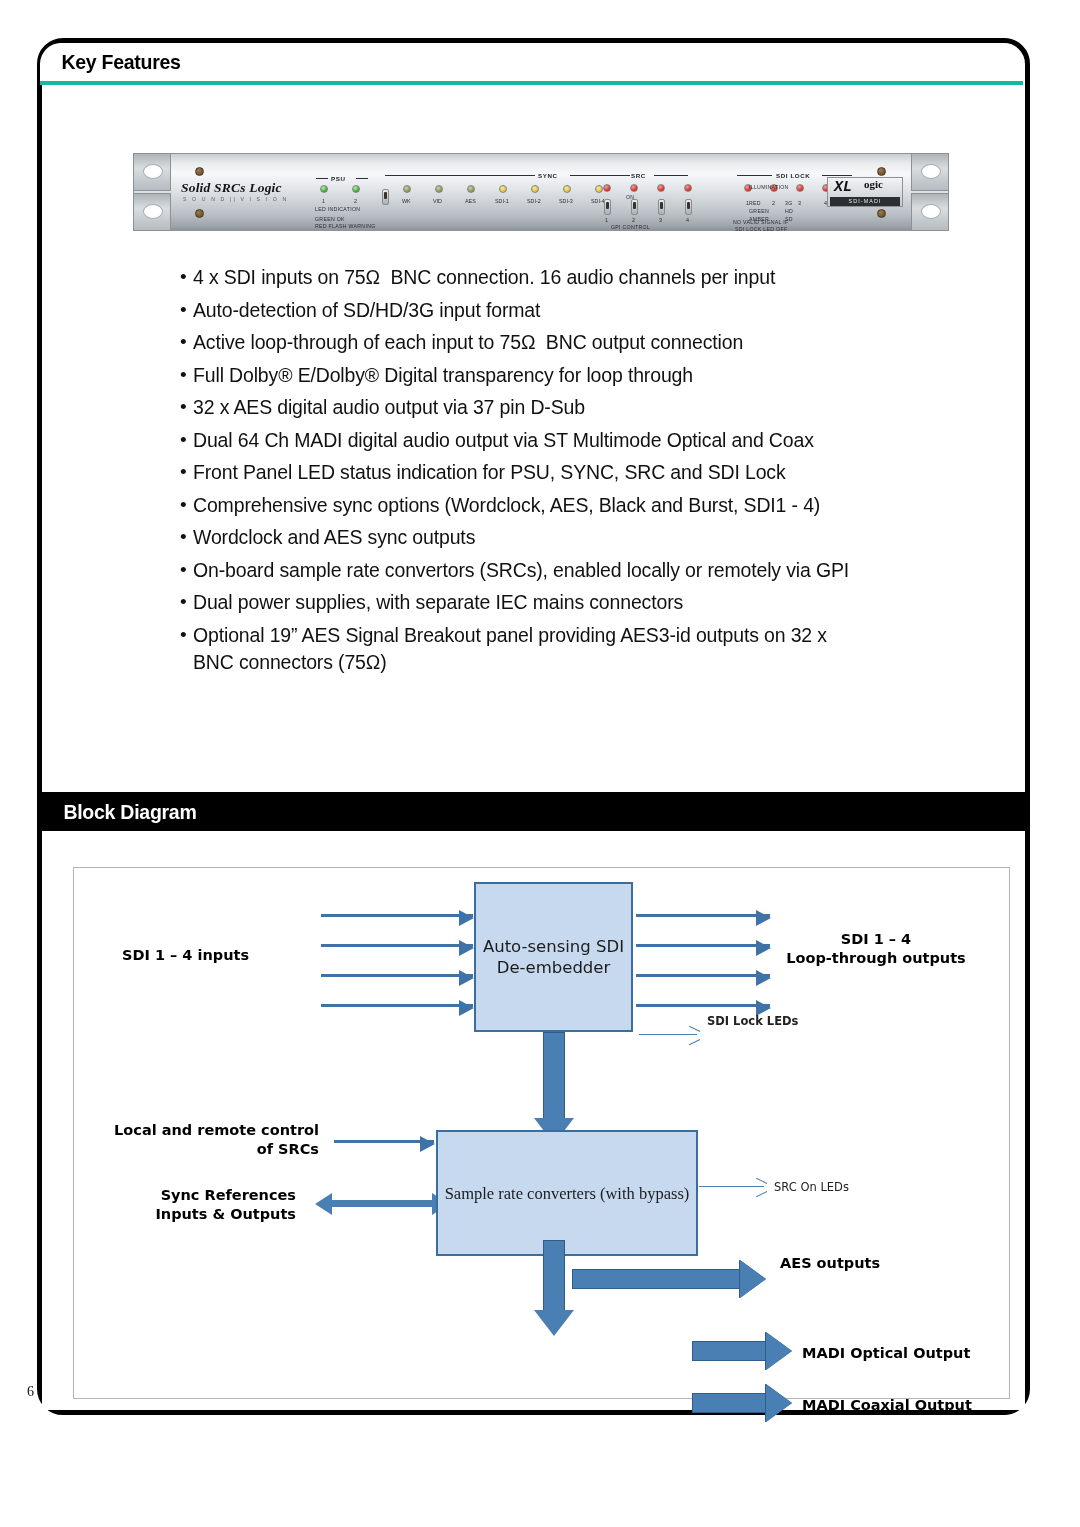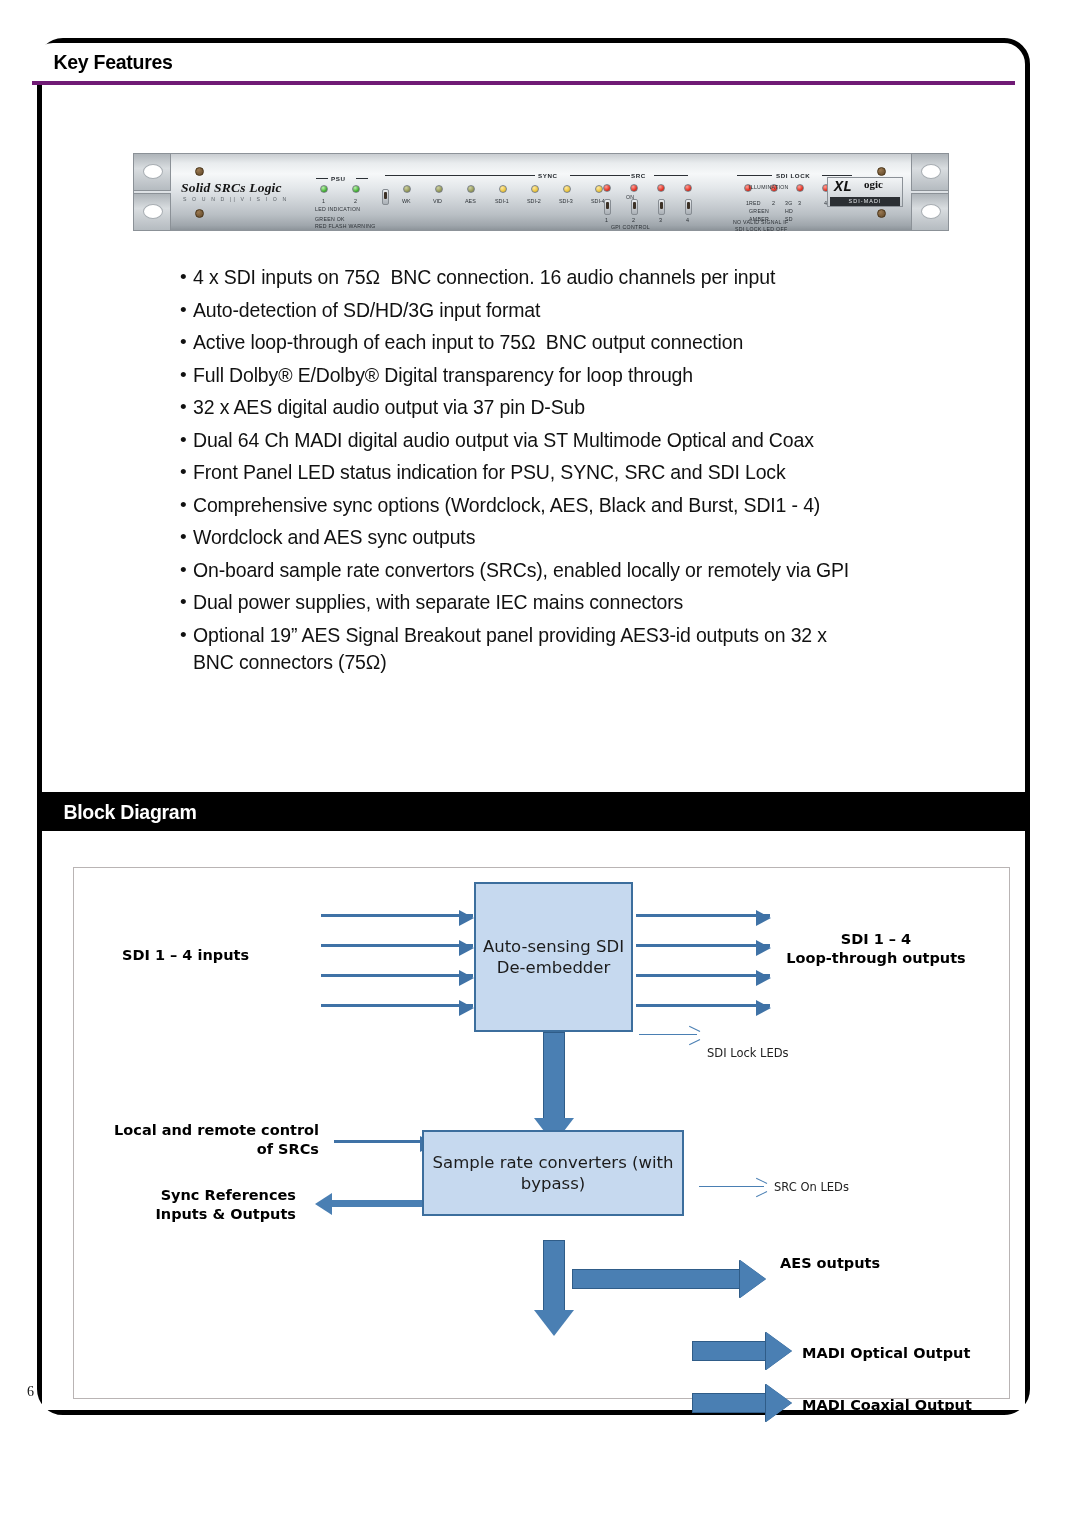--- a/index.html
+++ b/index.html
@@ -24,28 +24,28 @@
     height: 1377px;
     border: 5px solid #000;
     border-radius: 26px;
     box-sizing: border-box;
     background: #fff;
   }
 
   
   #key-features-header {
     position: absolute;
-    left: 32px;
+    left: 40px;
     top: 43px;
     width: 983px;
     height: 42px;
     background: #ffffff;
     border-top-left-radius: 21px;
     border-top-right-radius: 21px;
-    border-bottom: 4px solid #701a75;
+    border-bottom: 4px solid #14b8a6;
     box-sizing: border-box;
     display: flex;
     align-items: center;
   }
   #key-features-header .sec-title {
     font-size: 21px;
     font-weight: bold;
     color: #000;
     letter-spacing: -0.3px;
     padding-left: 23px;
@@ -621,36 +621,36 @@
     <div class="thin-arrow" style="left:562px; top:76px;  width:134px;"></div>
     <div class="thin-arrow" style="left:562px; top:106px; width:134px;"></div>
     <div class="thin-arrow" style="left:562px; top:136px; width:134px;"></div>
 
     <div class="dlabel" style="left:712px; top:62px; text-align:center; width:180px;">SDI 1 – 4
 Loop-through outputs</div>
 
     <div class="hair-arrow" style="left:565px; top:166px; width:58px;">
       <span class="hair-head"></span>
     </div>
-    <div class="dlabel small" style="left:633px; top:176px;">SDI Lock LEDs</div>
+    <div class="dlabel small" style="left:633px; top:144px;font-weight:bold;">SDI Lock LEDs</div>
 
     <div class="barrow down" style="left:460px; top:164px; width:40px; height:112px;">
       <span class="shaft" style="height:88px;"></span>
       <span class="head" style="top:86px;"></span>
     </div>
 
     <div class="dlabel" style="left:0px; top:253px; width:245px; text-align:right;">Local and remote control
 of SRCs</div>
     <div class="thin-arrow" style="left:260px; top:272px; width:100px;"></div>
 
     <div class="dlabel" style="left:0px; top:318px; width:222px; text-align:right;">Sync References
 Inputs &amp; Outputs</div>
     <div class="dbl-arrow" style="left:258px; top:332px; width:100px;"></div>
 
-    <div class="blk" style="left:348px; top:262px; width:262px; height:86px;">Sample rate converters
+    <div class="blk" style="left:362px; top:262px; width:262px; height:126px;font-family:Liberation Serif, serif;">Sample rate converters
 (with bypass)</div>
 
     <div class="hair-arrow" style="left:625px; top:318px; width:65px;">
       <span class="hair-head"></span>
     </div>
     <div class="dlabel small" style="left:700px; top:310px;">SRC On LEDs</div>
 
     <div class="barrow down" style="left:460px; top:372px; width:40px; height:96px;">
       <span class="shaft" style="height:72px;"></span>
       <span class="head" style="top:70px;"></span>

